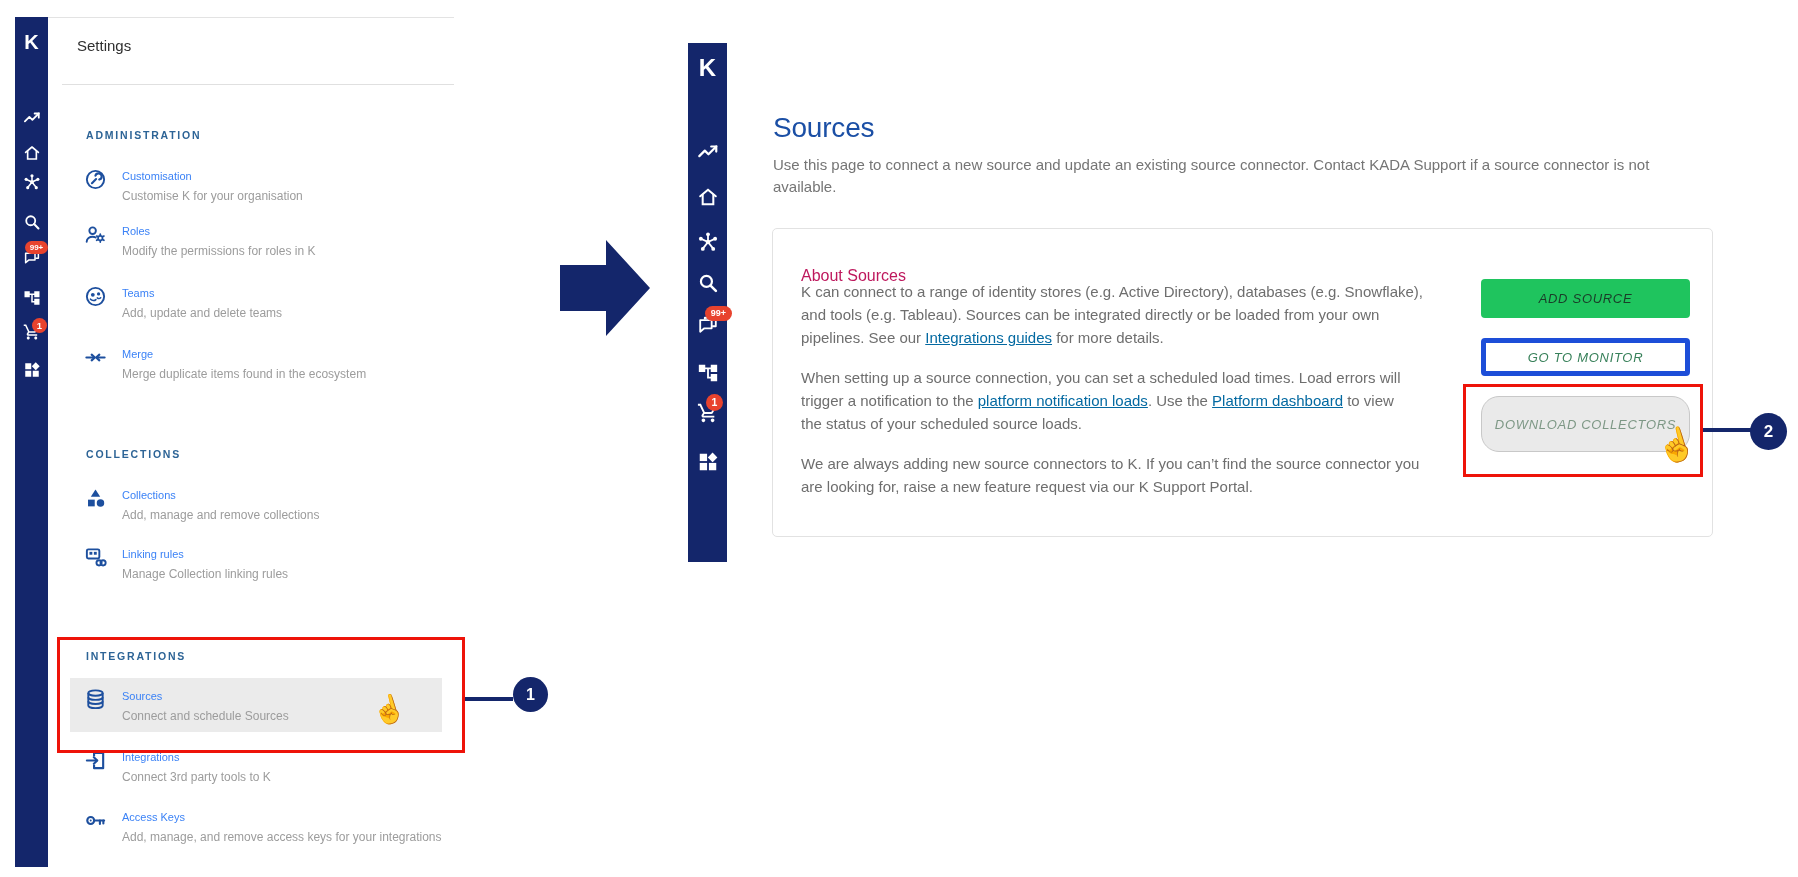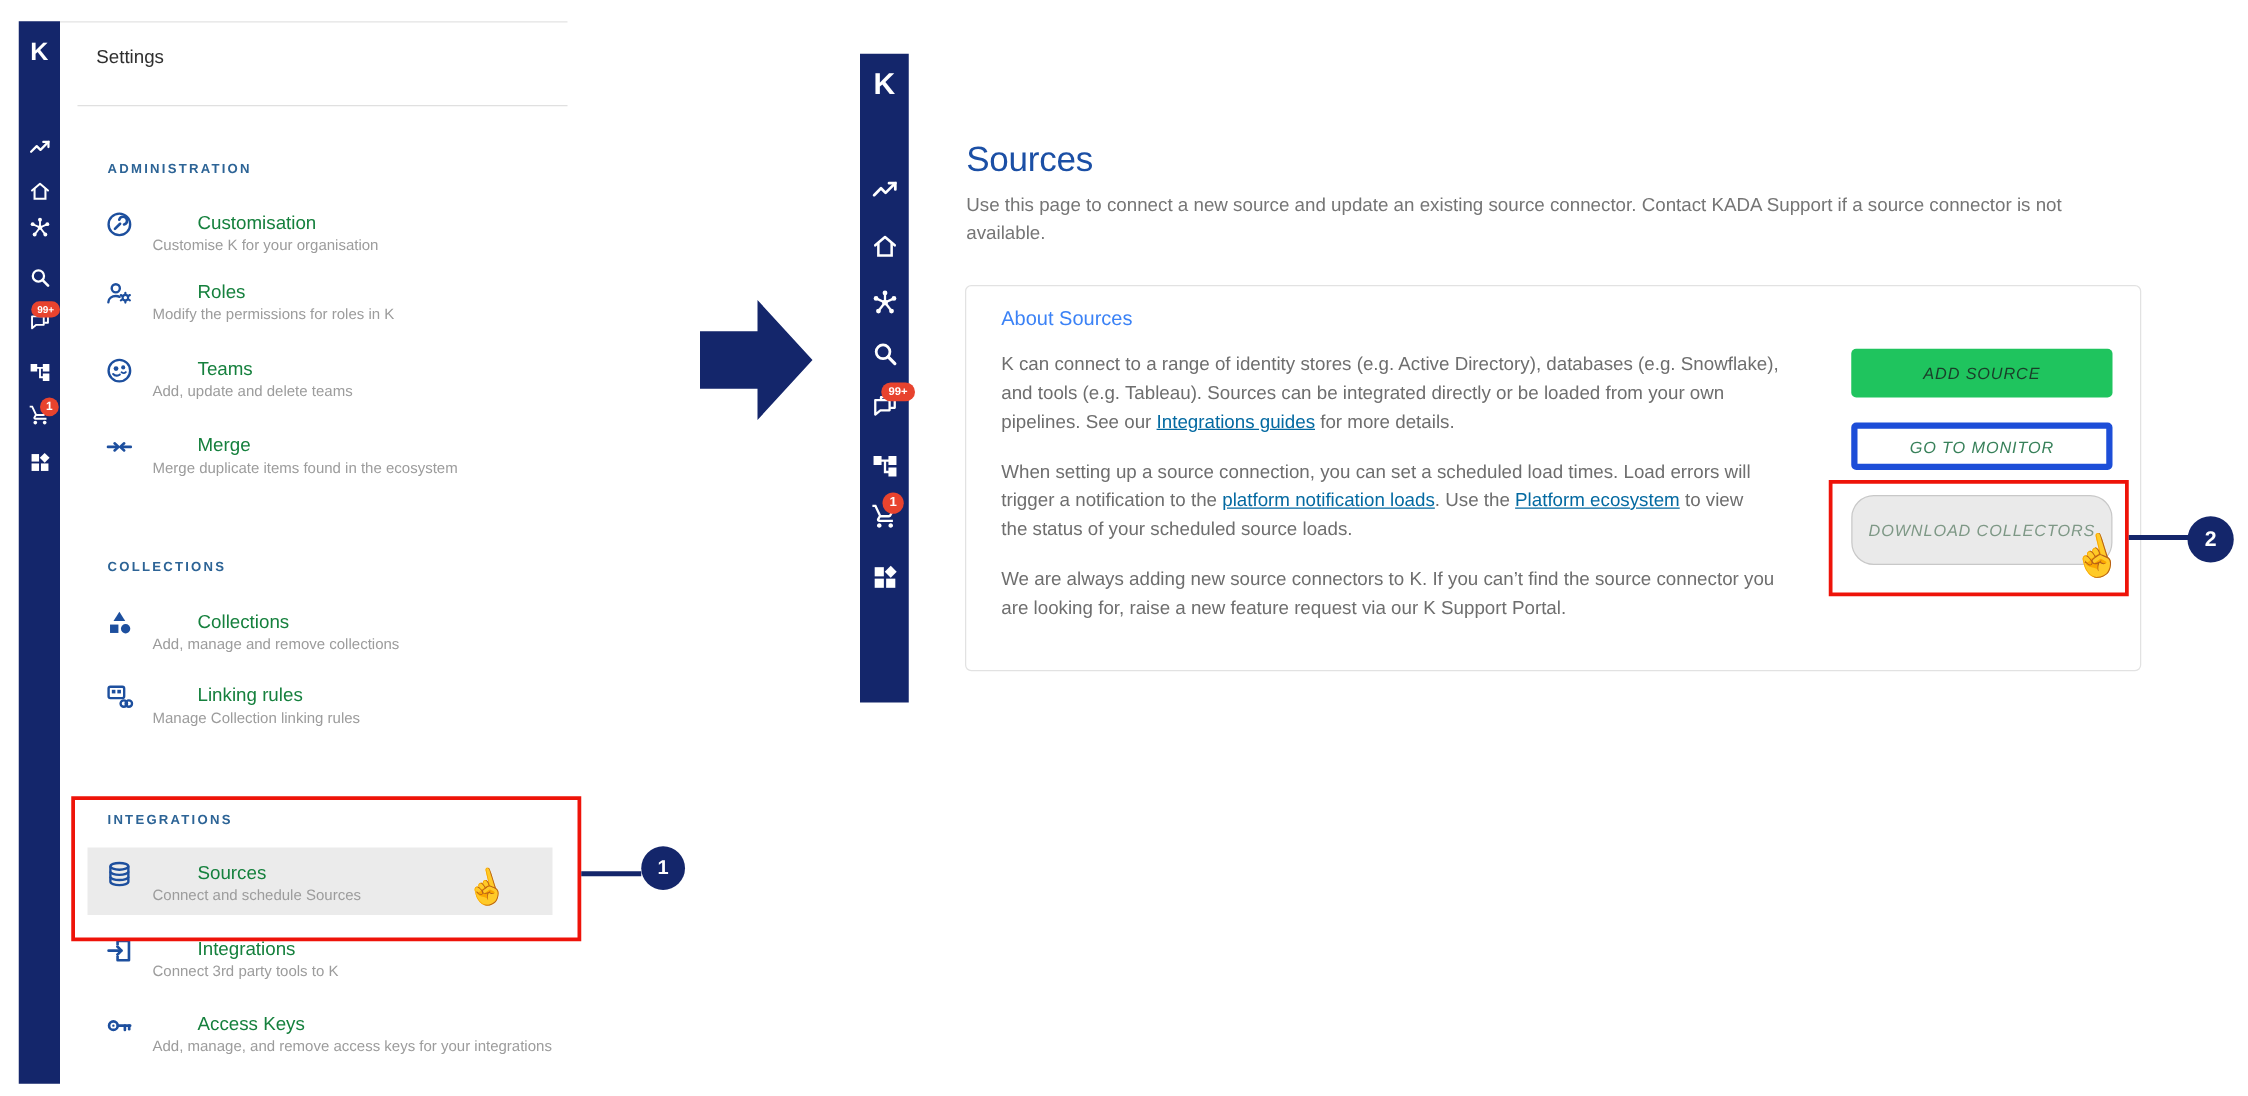--- a/index.html
+++ b/index.html
@@ -7,32 +7,32 @@
   .sidebar{position:absolute;background:#14266b;}
   .klogo{position:absolute;color:#fff;font-weight:800;text-align:center;cursor:pointer;}
   .sideicon{position:absolute;color:#fff;display:flex;align-items:center;justify-content:center;}
   .badge{position:absolute;background:#e8432e;color:#fff;font-weight:700;border-radius:999px;
          display:flex;align-items:center;justify-content:center;line-height:1;}
   .hairline{position:absolute;background:#e3e3e3;height:1px;}
   .panel-title{position:absolute;font-size:15px;color:#2f2f2f;}
   .seclabel{position:absolute;font-size:10.5px;font-weight:700;letter-spacing:1.8px;color:#2d6496;}
   .item{position:absolute;left:70px;width:372px;height:50px;cursor:pointer;}
   .item .iic{position:absolute;left:14px;top:-2px;color:#1d4f9e;}
-  .item .t{position:absolute;left:52px;top:0;font-size:15px;color:#15803d;white-space:nowrap;margin-left:36px;}
+  .item .t{position:absolute;left:52px;top:0;font-size:11px;color:#3b82f6;white-space:nowrap;}
   .item .s{position:absolute;left:52px;top:19px;font-size:12px;color:#9c9c9c;white-space:nowrap;}
   .selrow{position:absolute;background:#ebebeb;}
   .redbox{position:absolute;border:3px solid #ee1309;box-sizing:border-box;}
   .connector{position:absolute;background:#14266b;height:4px;}
   .callout{position:absolute;background:#14266b;color:#fff;border-radius:50%;
            display:flex;align-items:center;justify-content:center;font-weight:700;}
   .cursor{position:absolute;color:#2e2e2e;transform:rotate(-16deg);user-select:none;}
   .pgtitle{position:absolute;font-size:28px;font-weight:500;color:#1b4fa5;letter-spacing:-0.2px;}
   .descline{position:absolute;font-size:15px;color:#757575;white-space:nowrap;}
   .card{position:absolute;background:#fff;border:1px solid #e2e2e2;border-radius:5px;box-sizing:border-box;}
-  .cardtitle{position:absolute;font-size:16px;font-weight:500;color:#3b82f6;}
+  .cardtitle{position:absolute;font-size:16px;font-weight:500;color:#be185d;margin-top:20px;}
   .bodyline{position:absolute;font-size:15px;color:#6e6e6e;white-space:nowrap;}
   .lnk{color:#0369a1;text-decoration:underline;cursor:pointer;}
   .btn{position:absolute;left:708px;width:209px;display:flex;align-items:center;justify-content:center;
        border-radius:4px;font-size:13px;letter-spacing:0.7px;font-weight:500;box-sizing:border-box;cursor:pointer;font-style:italic;}
   .btn-primary{background:#1fc45e;color:#1a3d29;border:none;}
   .btn-outline{background:#fff;color:#38815a;border:5px solid #1d4ed8;}
   .btn-muted{background:#eaeaea;color:#7e9886;border:1px solid #c8c8c8;}
   .arrowsvg{position:absolute;}
   svg{display:block;}
 </style>
@@ -354,21 +354,21 @@
   <div class="descline" style="left:773px;top:178px;">available.</div>
 
   <div class="card" style="left:772px;top:228px;width:941px;height:309px;">
     <div class="cardtitle" style="left:28px;top:18px;">About Sources</div>
 
     <div class="bodyline" style="left:28px;top:54px;">K can connect to a range of identity stores (e.g. Active Directory), databases (e.g. Snowflake),</div>
     <div class="bodyline" style="left:28px;top:77px;">and tools (e.g. Tableau). Sources can be integrated directly or be loaded from your own</div>
     <div class="bodyline" style="left:28px;top:100px;"><span>pipelines. See our </span><a class="lnk">Integrations guides</a><span> for more details.</span></div>
 
     <div class="bodyline" style="left:28px;top:140px;">When setting up a source connection, you can set a scheduled load times. Load errors will</div>
-    <div class="bodyline" style="left:28px;top:163px;"><span>trigger a notification to the </span><a class="lnk">platform notification loads</a><span>. Use the </span><a class="lnk">Platform ecosystem</a><span> to view</span></div>
+    <div class="bodyline" style="left:28px;top:163px;"><span>trigger a notification to the </span><a class="lnk">platform notification loads</a><span>. Use the </span><a class="lnk">Platform dashboard</a><span> to view</span></div>
     <div class="bodyline" style="left:28px;top:186px;">the status of your scheduled source loads.</div>
 
     <div class="bodyline" style="left:28px;top:226px;">We are always adding new source connectors to K. If you can’t find the source connector you</div>
     <div class="bodyline" style="left:28px;top:249px;">are looking for, raise a new feature request via our K Support Portal.</div>
 
     <button class="btn btn-primary" style="top:50px;height:39px;">ADD SOURCE</button>
     <button class="btn btn-outline" style="top:109px;height:38px;">GO TO MONITOR</button>
     <button class="btn btn-muted" style="top:167px;height:56px;border-radius:18px;">DOWNLOAD COLLECTORS</button>
   </div>
 

